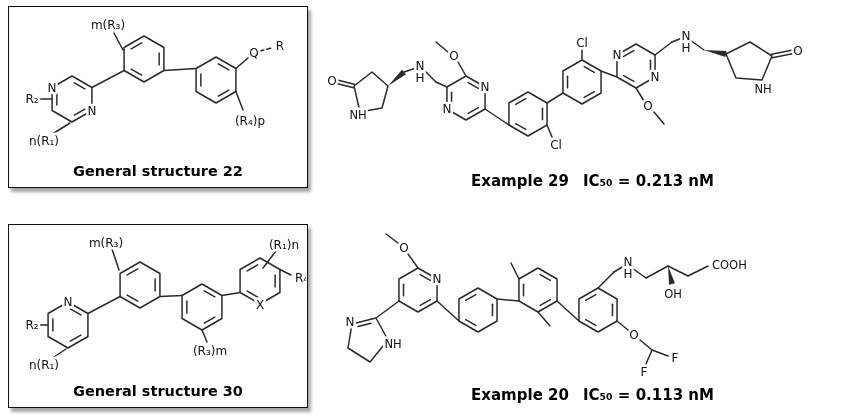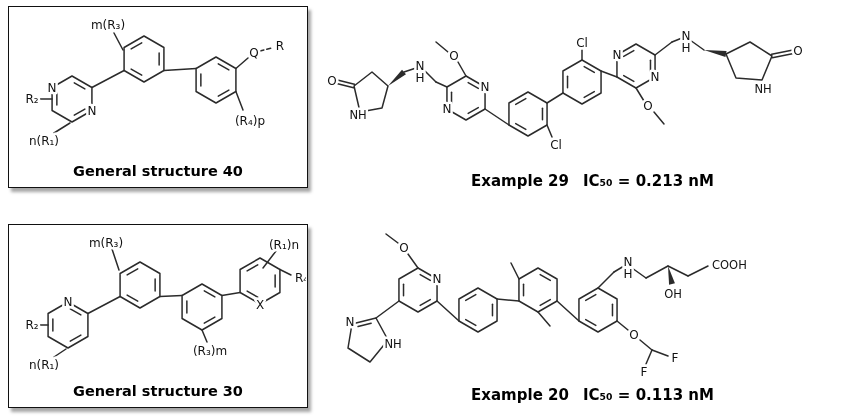--- a/index.html
+++ b/index.html
@@ -42,21 +42,21 @@
       <line x1="250" y1="44" x2="262" y2="41" stroke="#2b2b2b" stroke-width="1.5" stroke-linecap="round" stroke-dasharray="4 3"></line>
       <text x="22" y="92" text-anchor="middle" dominant-baseline="central" font-size="12" fill="#111111" paint-order="stroke" stroke="#fff" stroke-width="5" stroke-linejoin="round">R₂</text>
       <text x="34" y="134" text-anchor="middle" dominant-baseline="central" font-size="12" fill="#111111" paint-order="stroke" stroke="#fff" stroke-width="5" stroke-linejoin="round">n(R₁)</text>
       <text x="42.1" y="80.5" text-anchor="middle" dominant-baseline="central" font-size="12" fill="#111111" paint-order="stroke" stroke="#fff" stroke-width="5" stroke-linejoin="round">N</text>
       <text x="81.9" y="103.5" text-anchor="middle" dominant-baseline="central" font-size="12" fill="#111111" paint-order="stroke" stroke="#fff" stroke-width="5" stroke-linejoin="round">N</text>
       <text x="98" y="18" text-anchor="middle" dominant-baseline="central" font-size="12" fill="#111111" paint-order="stroke" stroke="#fff" stroke-width="5" stroke-linejoin="round">m(R₃)</text>
       <text x="244" y="46" text-anchor="middle" dominant-baseline="central" font-size="12" fill="#111111" paint-order="stroke" stroke="#fff" stroke-width="5" stroke-linejoin="round">Q</text>
       <text x="270" y="39" text-anchor="middle" dominant-baseline="central" font-size="12" fill="#111111" paint-order="stroke" stroke="#fff" stroke-width="5" stroke-linejoin="round">R</text>
       <text x="240" y="114" text-anchor="middle" dominant-baseline="central" font-size="12" fill="#111111" paint-order="stroke" stroke="#fff" stroke-width="5" stroke-linejoin="round">(R₄)p</text>
     </svg>
-  <div class="box-caption">General structure 40</div>
+  <div class="box-caption">General structure 22</div>
 </div>
 
 <div class="gbox" style="left:8px;top:224px;width:298px;height:182px">
   <svg id="g30" width="296" height="150" viewBox="0 0 296 150">
       <polygon points="58,77 77.918,88.5 77.918,111.5 58,123 38.082,111.5 38.082,88.5" fill="none" stroke="#2b2b2b" stroke-width="1.5" stroke-linejoin="round"></polygon>
       <line x1="60.270652" y1="83.831" x2="70.867028" y2="89.949" stroke="#2b2b2b" stroke-width="1.5" stroke-linecap="round"></line>
       <line x1="70.867028" y1="110.051" x2="60.270652" y2="116.169" stroke="#2b2b2b" stroke-width="1.5" stroke-linecap="round"></line>
       <line x1="42.86232" y1="106.118" x2="42.86232" y2="93.882" stroke="#2b2b2b" stroke-width="1.5" stroke-linecap="round"></line>
       <polygon points="130,37 149.918,48.5 149.918,71.5 130,83 110.082,71.5 110.082,48.5" fill="none" stroke="#2b2b2b" stroke-width="1.5" stroke-linejoin="round"></polygon>
       <line x1="145.13768000000002" y1="53.882" x2="145.13768000000002" y2="66.118" stroke="#2b2b2b" stroke-width="1.5" stroke-linecap="round"></line>

